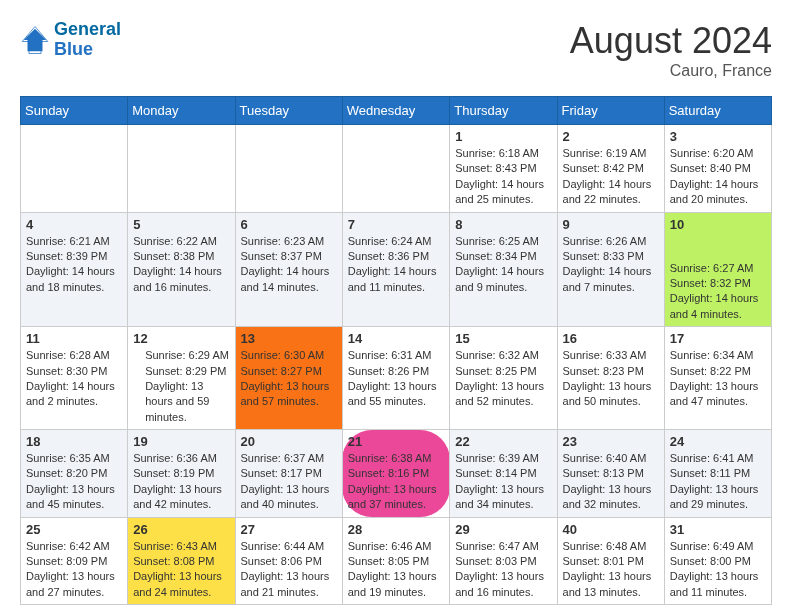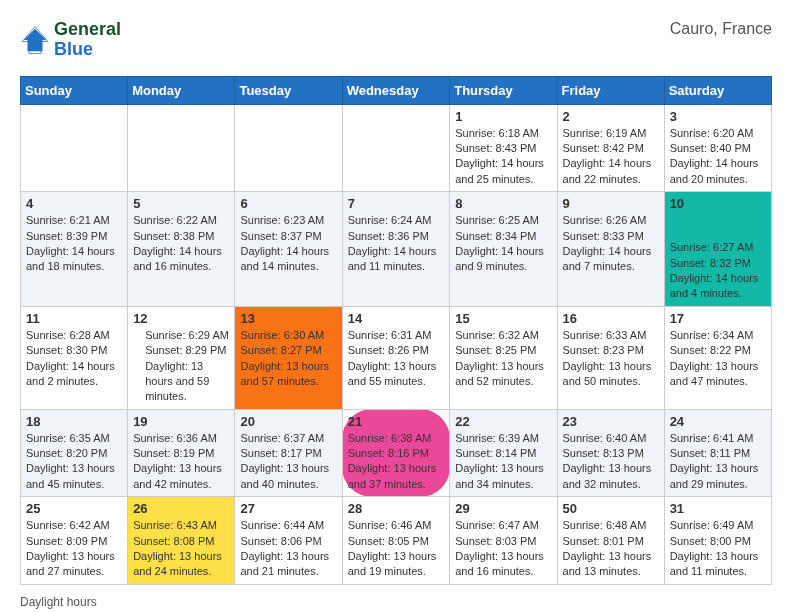--- a/index.html
+++ b/index.html
@@ -19,21 +19,21 @@
     .logo {
       display: flex;
       align-items: center;
       gap: 4px;
     }
     .logo-text {
       font-size: 18px;
       font-weight: bold;
       line-height: 1.1;
     }
-    .logo-text .general { color: #14532d; }
+    .logo-text .general { color: #0369a1; }
     .logo-text .blue { color: #2271c3; }
     .logo-icon {
       width: 30px;
       height: 30px;
     }
     .title-block {
       text-align: right;
     }
     .month-year {
       font-size: 36px;
@@ -47,21 +47,21 @@
     .calendar {
       width: 100%;
       border-collapse: collapse;
       font-size: 11px;
     }
     .calendar th {
       background: #2271c3;
       color: #fff;
       padding: 6px 4px;
       text-align: left;
-      font-weight: bold;
+      font-weight: normal;
       font-size: 13px;
       border: 1px solid #1a5fa0;
     }
     .calendar td {
       vertical-align: top;
       border: 1px solid #ccc;
       padding: 4px 5px;
       width: 108px;
       min-height: 80px;
       background: #fff;
@@ -98,20 +98,21 @@
     <svg class="logo-icon" viewBox="0 0 40 40">
       <polygon points="20,5 35,20 30,20 30,35 10,35 10,20 5,20" fill="#2271c3"></polygon>
       <polygon points="20,2 37,22 28,22 28,38 12,38 12,22 3,22" fill="none" stroke="#2271c3" stroke-width="1"></polygon>
     </svg>
     <div class="logo-text">
       <div><span class="general">General</span></div>
       <div><span class="blue">Blue</span></div>
     </div>
   </div>
   <div class="title-block">
+    <div class="month-year">August 2024</div>
     <div class="location">Cauro, France</div>
   </div>
 </div>
 
 <table class="calendar">
   <thead>
     <tr>
     <th>Sunday</th>
         <th>Monday</th>
         <th>Tuesday</th>
@@ -176,21 +177,21 @@
           <div class="day-info" style="white-space: pre-line;">Sunrise: 6:25 AM
 Sunset: 8:34 PM
 Daylight: 14 hours and 9 minutes.</div>
         </td>
         <td style="background: rgb(240, 244, 248);">
           <span class="day-num">9</span>
           <div class="day-info" style="white-space: pre-line;">Sunrise: 6:26 AM
 Sunset: 8:33 PM
 Daylight: 14 hours and 7 minutes.</div>
         </td>
-        <td style="background: #14b8a6;">
+        <td style="background: #bef264;">
           <span class="day-num">10</span>
           <div class="day-info" style="white-space: pre-line; margin-top: 29px;">Sunrise: 6:27 AM
 Sunset: 8:32 PM
 Daylight: 14 hours and 4 minutes.</div>
         </td>
       </tr>
       <tr>
         <td style="background: rgb(255, 255, 255);">
           <span class="day-num">11</span>
           <div class="day-info" style="white-space: pre-line;">Sunrise: 6:28 AM
@@ -303,21 +304,21 @@
 Sunset: 8:05 PM
 Daylight: 13 hours and 19 minutes.</div>
         </td>
         <td style="background: rgb(255, 255, 255);">
           <span class="day-num">29</span>
           <div class="day-info" style="white-space: pre-line;">Sunrise: 6:47 AM
 Sunset: 8:03 PM
 Daylight: 13 hours and 16 minutes.</div>
         </td>
         <td style="background: rgb(255, 255, 255);">
-          <span class="day-num">50</span>
+          <span class="day-num">40</span>
           <div class="day-info" style="white-space: pre-line;">Sunrise: 6:48 AM
 Sunset: 8:01 PM
 Daylight: 13 hours and 13 minutes.</div>
         </td>
         <td style="background: rgb(255, 255, 255);">
           <span class="day-num">31</span>
           <div class="day-info" style="white-space: pre-line;">Sunrise: 6:49 AM
 Sunset: 8:00 PM
 Daylight: 13 hours and 11 minutes.</div>
         </td>

